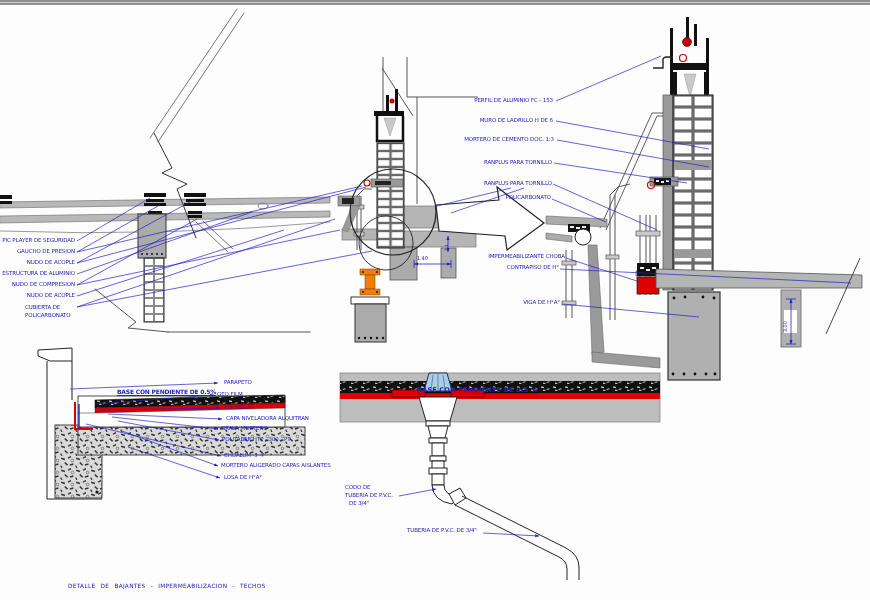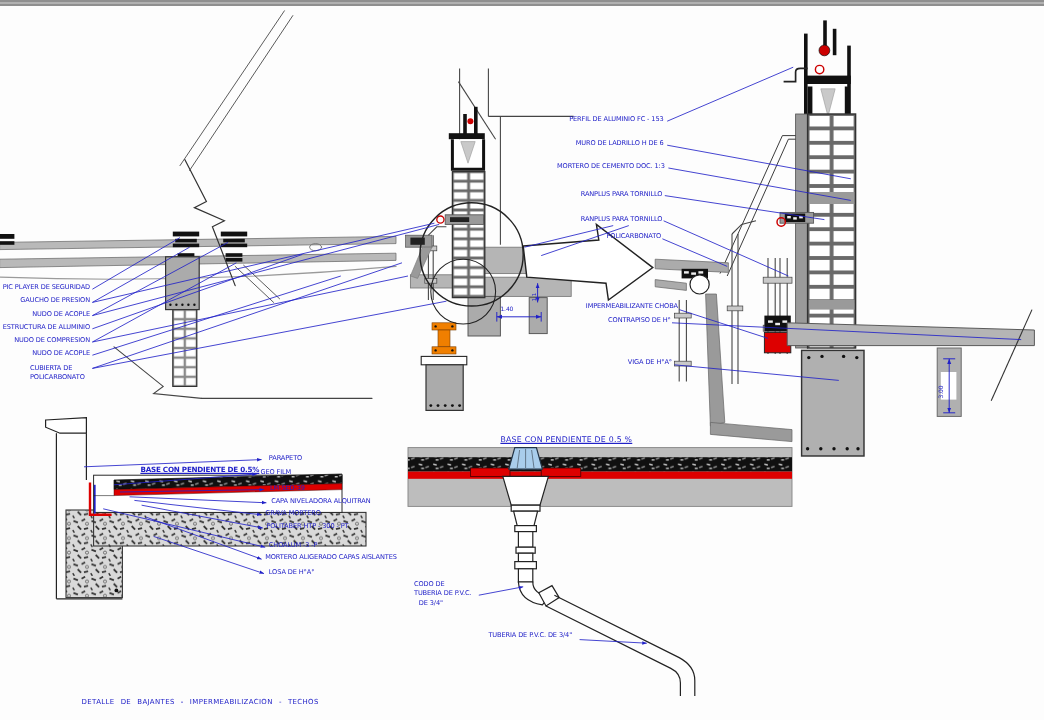--- a/index.html
+++ b/index.html
@@ -3,21 +3,21 @@
 <meta charset="utf-8">
 <style>
   html,body{margin:0;padding:0;background:#fff;}
   .canvas{position:relative;width:870px;height:600px;background:#fdfdfd;overflow:hidden;
           font-family:"DejaVu Sans", sans-serif;}
   .draw{position:absolute;left:0;top:0;}
   .lbl{position:absolute;font-size:5.5px;line-height:6.5px;color:#2121c8;
        letter-spacing:-0.1px;white-space:nowrap;}
   .lbl.ra{text-align:right;}
   .title-u{font-size:6px;font-weight:bold;text-decoration:underline;letter-spacing:-0.2px;}
-  .drain-title{font-size:6.5px;font-weight:normal;text-decoration:underline;letter-spacing:0.2px;}
+  .drain-title{font-size:6.5px;font-weight:bold;text-decoration:underline;letter-spacing:0.2px;margin-top:24px;}
   .footer{font-size:5.8px;letter-spacing:0.3px;word-spacing:3px;color:#2121c8;}
   .rot90{transform:rotate(-90deg);transform-origin:0 0;}
   .dim{font-size:5px;color:#2121c8;}
   .dim-sm{font-size:4.5px;color:#2121c8;}
 </style>
 </head>
 <body>
 
 <div class="canvas">
 

